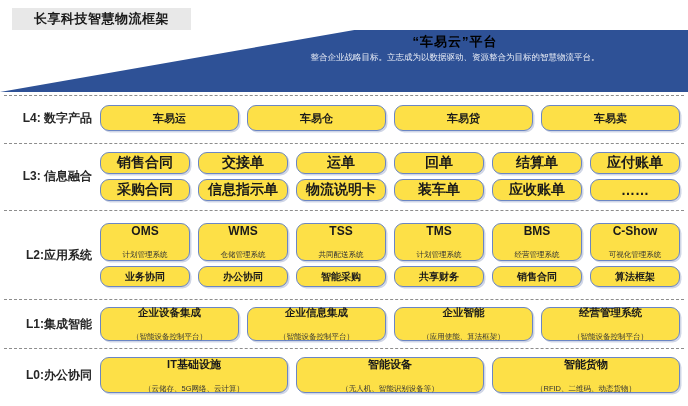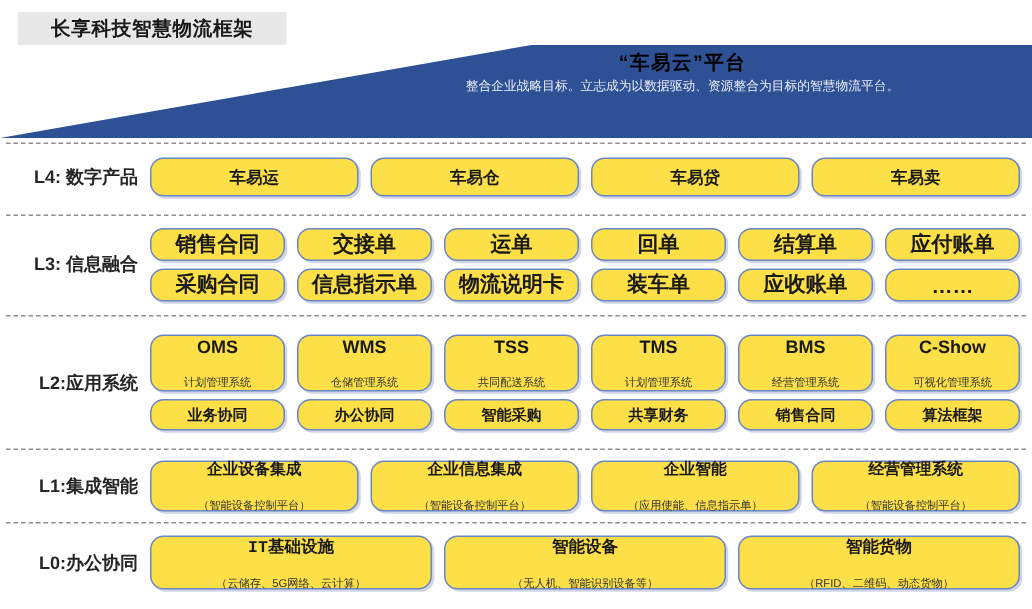--- a/index.html
+++ b/index.html
@@ -80,21 +80,21 @@
   .row-l2{top:214px;height:82px;}
   .row-l2 .cells.r1 .cell{height:38px;}
   .row-l2 .cells.r2 .cell{height:21px;}
   .row-l2 .cells.r1 .main{font-size:12px;}
   .row-l2 .cells.r2 .main{font-size:10px;}
   .row-l1{top:303px;height:42px;}
   .row-l1 .cell{height:34px;}
   .row-l1 .main{font-size:10.5px;}
   .row-l0{top:352px;height:46px;}
   .row-l0 .cell{height:36px;}
-  .row-l0 .main{font-size:11px;font-family:Liberation Mono, monospace;}
+  .row-l0 .main{font-size:11px;}
 
   
   .divider{
     position:absolute;left:4px;width:680px;height:0;
     border-top:1.5px dashed #8d8d8d;
   }
   .d1{top:95px;}
   .d2{top:143px;}
   .d3{top:210px;}
   .d4{top:299px;}
@@ -248,21 +248,21 @@
           <div class="cell">
             <div class="main">企业设备集成</div>
             <div class="sub">（智能设备控制平台）</div>
           </div>
           <div class="cell">
             <div class="main">企业信息集成</div>
             <div class="sub">（智能设备控制平台）</div>
           </div>
           <div class="cell">
             <div class="main">企业智能</div>
-            <div class="sub">（应用使能、信息指示单）</div>
+            <div class="sub">（应用使能、算法框架）</div>
           </div>
           <div class="cell">
             <div class="main">经营管理系统</div>
             <div class="sub">（智能设备控制平台）</div>
           </div>
         </div>
       </div>
   </div>
 
   <div class="row row-l0">

